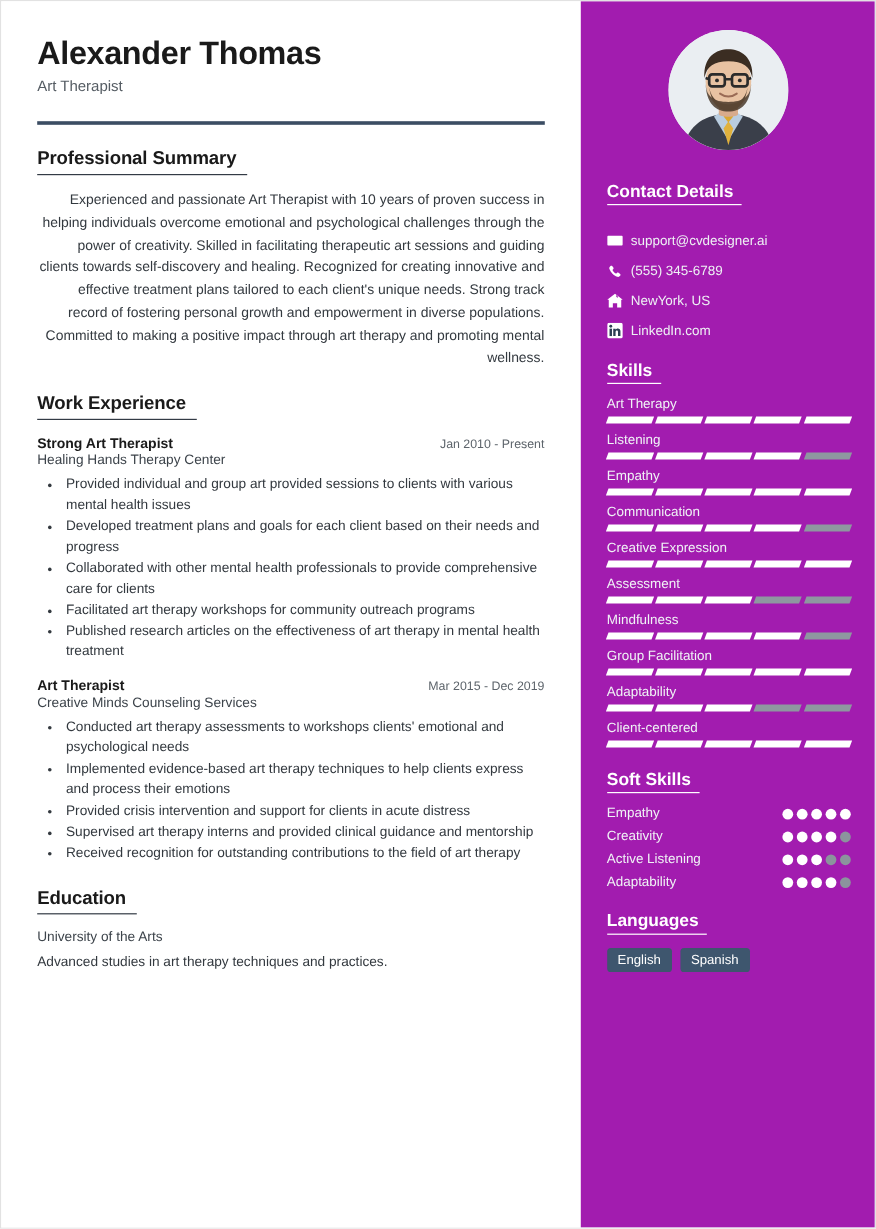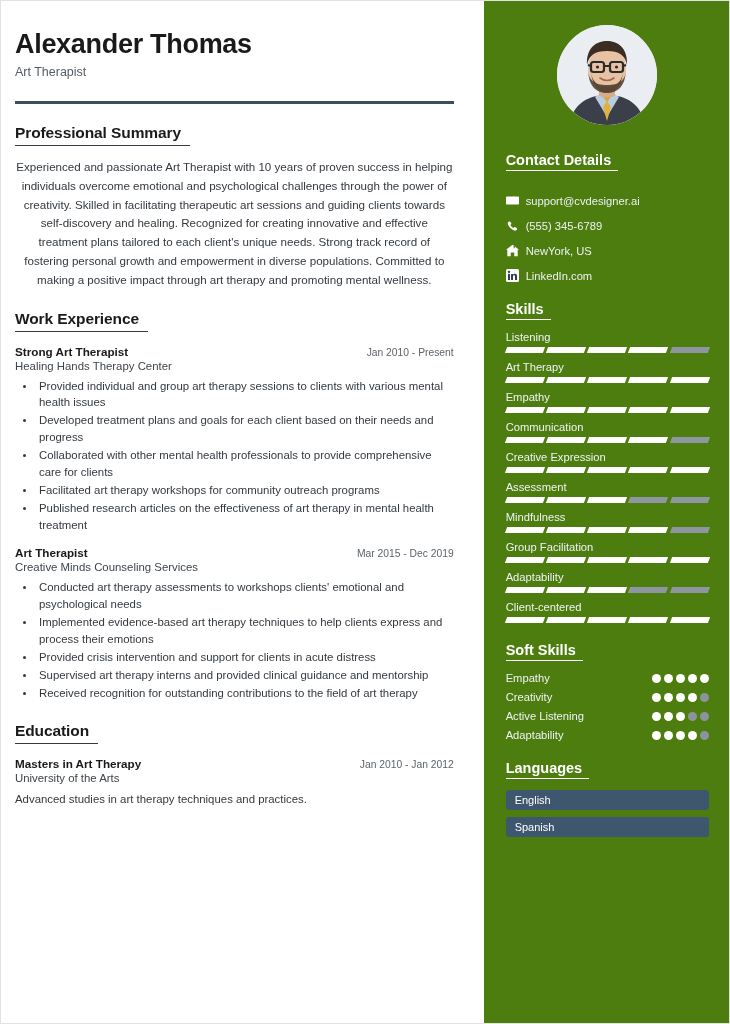--- a/index.html
+++ b/index.html
@@ -14,21 +14,21 @@
     width: 730px; height: 1024px;
     background: #ffffff;
     border: 1px solid #e2e2e2;
     overflow: hidden;
     display: flex;
   }
 
   
   .main {
     width: 484px;
-    padding: 28px 30px 20px 14px;
+    padding: 28px 30px 20px 30px;
     background: #ffffff;
   }
   .name {
     font-size: 27px;
     font-weight: bold;
     color: #1a1a1a;
     letter-spacing: -0.3px;
     line-height: 1.15;
   }
   .job-title {
@@ -51,21 +51,21 @@
     border-bottom: 1.6px solid #333b45;
     padding-bottom: 3px;
     padding-right: 9px;
     letter-spacing: -0.1px;
   }
   .summary-text {
     margin-top: 12px;
     font-size: 11.6px;
     line-height: 1.62;
     color: #33393f;
-    text-align: center;
+    text-align: right;
   }
 
   .entry { margin-top: 13px; }
   .entry-head {
     display: flex;
     justify-content: space-between;
     align-items: baseline;
   }
   .entry-title {
     font-size: 11.7px;
@@ -99,21 +99,21 @@
     line-height: 1.48;
     color: #33393f;
     margin-bottom: 1px;
     padding-left: 3px;
   }
   ul.bullets li::marker { font-size: 10px; }
 
   
   .sidebar {
     width: 246px;
-    background: #4d7c0f;
+    background: #a21caf;
     color: #ffffff;
     padding: 24px 20px 24px 22px;
   }
   .avatar-wrap {
     display: flex;
     justify-content: center;
     margin-bottom: 26px;
   }
   .avatar {
     width: 100px; height: 100px;
@@ -180,21 +180,21 @@
   }
   .soft-label { font-size: 11.2px; color: #f0f3f6; }
   .dots { display: flex; gap: 3px; }
   .dot {
     width: 9px; height: 9px;
     border-radius: 50%;
     background: #8b949d;
   }
   .dot.on { background: #ffffff; }
 
-  .lang-chips { display: flex; flex-wrap: wrap; gap: 7px; flex-direction: column; }
+  .lang-chips { display: flex; flex-wrap: wrap; gap: 7px; }
   .chip {
     background: #3e566e;
     color: #ffffff;
     font-size: 11px;
     padding: 4px 9px;
     border-radius: 3px;
   }
 </style>
 </head>
 <body>
@@ -217,21 +217,21 @@
     <div class="section">
       <div class="section-title">Work Experience</div>
       <div id="work-entries">
           <div class="entry">
             <div class="entry-head">
        <div class="entry-title">Strong Art Therapist</div>
        <div class="entry-date">Jan 2010 - Present</div>
      </div>
      <div class="entry-org">Healing Hands Therapy Center</div>
      <ul class="bullets">
-              <li>Provided individual and group art therapy sessions to clients with various mental health issues</li>
+              <li>Provided individual and group art provided sessions to clients with various mental health issues</li>
               <li>Developed treatment plans and goals for each client based on their needs and progress</li>
               <li>Collaborated with other mental health professionals to provide comprehensive care for clients</li>
               <li>Facilitated art therapy workshops for community outreach programs</li>
               <li>Published research articles on the effectiveness of art therapy in mental health treatment</li>
             </ul>
           </div>
           <div class="entry">
             <div class="entry-head">
        <div class="entry-title">Art Therapist</div>
        <div class="entry-date">Mar 2015 - Dec 2019</div>
@@ -245,24 +245,20 @@
               <li>Received recognition for outstanding contributions to the field of art therapy</li>
             </ul>
           </div>
         </div>
     </div>
 
     <div class="section">
       <div class="section-title">Education</div>
       <div id="education-entries">
           <div class="entry">
-            <div class="entry-head">
-       <div class="entry-title">Masters in Art Therapy</div>
-       <div class="entry-date">Jan 2010 - Jan 2012</div>
-     </div>
      <div class="entry-org">University of the Arts</div>
      <div class="entry-desc">Advanced studies in art therapy techniques and practices.</div>
           </div>
         </div>
     </div>
 
   </div>
 
   <div class="sidebar">
 
@@ -341,37 +337,37 @@
             </span>
      <span>LinkedIn.com</span>
           </div>
         </div>
     </div>
 
     <div class="side-section">
       <div class="side-title">Skills</div>
       <div id="skills-list">
           <div class="skill-row">
+            <div class="skill-label">Art Therapy</div>
+     <div class="skill-bar">
+              <span class="seg on"></span>
+              <span class="seg on"></span>
+              <span class="seg on"></span>
+              <span class="seg on"></span>
+              <span class="seg on"></span>
+            </div>
+          </div>
+          <div class="skill-row">
             <div class="skill-label">Listening</div>
      <div class="skill-bar">
               <span class="seg on"></span>
               <span class="seg on"></span>
               <span class="seg on"></span>
               <span class="seg on"></span>
               <span class="seg "></span>
-            </div>
-          </div>
-          <div class="skill-row">
-            <div class="skill-label">Art Therapy</div>
-     <div class="skill-bar">
-              <span class="seg on"></span>
-              <span class="seg on"></span>
-              <span class="seg on"></span>
-              <span class="seg on"></span>
-              <span class="seg on"></span>
             </div>
           </div>
           <div class="skill-row">
             <div class="skill-label">Empathy</div>
      <div class="skill-bar">
               <span class="seg on"></span>
               <span class="seg on"></span>
               <span class="seg on"></span>
               <span class="seg on"></span>
               <span class="seg on"></span>

